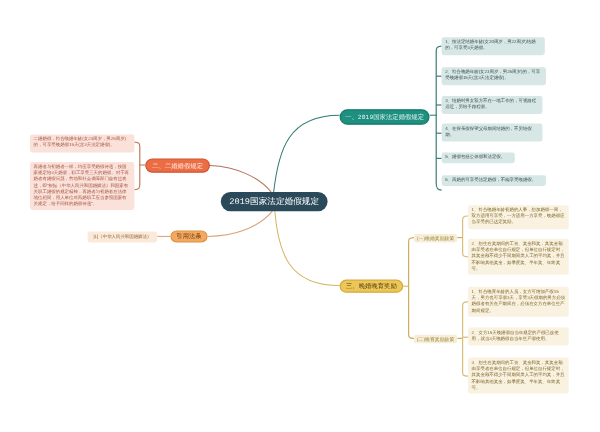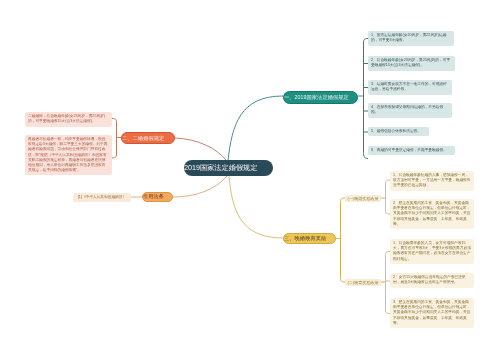--- a/index.html
+++ b/index.html
@@ -2,22 +2,22 @@
 <html><head>
 <meta charset="utf-8">
 <title>2019国家法定婚假规定</title>
 <style>
 html,body{margin:0;padding:0;background:#ffffff;}
 body{width:500px;height:360px;position:relative;overflow:hidden;
      font-family:"Liberation Sans",sans-serif;}
 #stage{position:absolute;left:0;top:0;width:500px;height:360px;background:#fff;}
 svg#links{position:absolute;left:0;top:0;width:500px;height:360px;}
 .node{position:absolute;box-sizing:border-box;}
-.pill{border-radius:20px;display:flex;align-items:center;
-      white-space:nowrap;overflow:hidden;}
+.pill{border-radius:20px;display:flex;align-items:center;justify-content:center;
+      white-space:nowrap;overflow:hidden;font-family:Liberation Mono, monospace;}
 .root{background:#2a4a5a;color:#ffffff;font-size:7.2px;}
 .topic{font-size:5.2px;letter-spacing:.1px;}
 .sub{font-size:4px;letter-spacing:.05px;border-radius:1.5px;}
 .leaf{box-sizing:border-box;border-radius:2px;padding:2.2px 3px;
       font-size:3.7px;line-height:1.38;}
 </style>
 </head>
 <body>
 
 <div id="stage">

